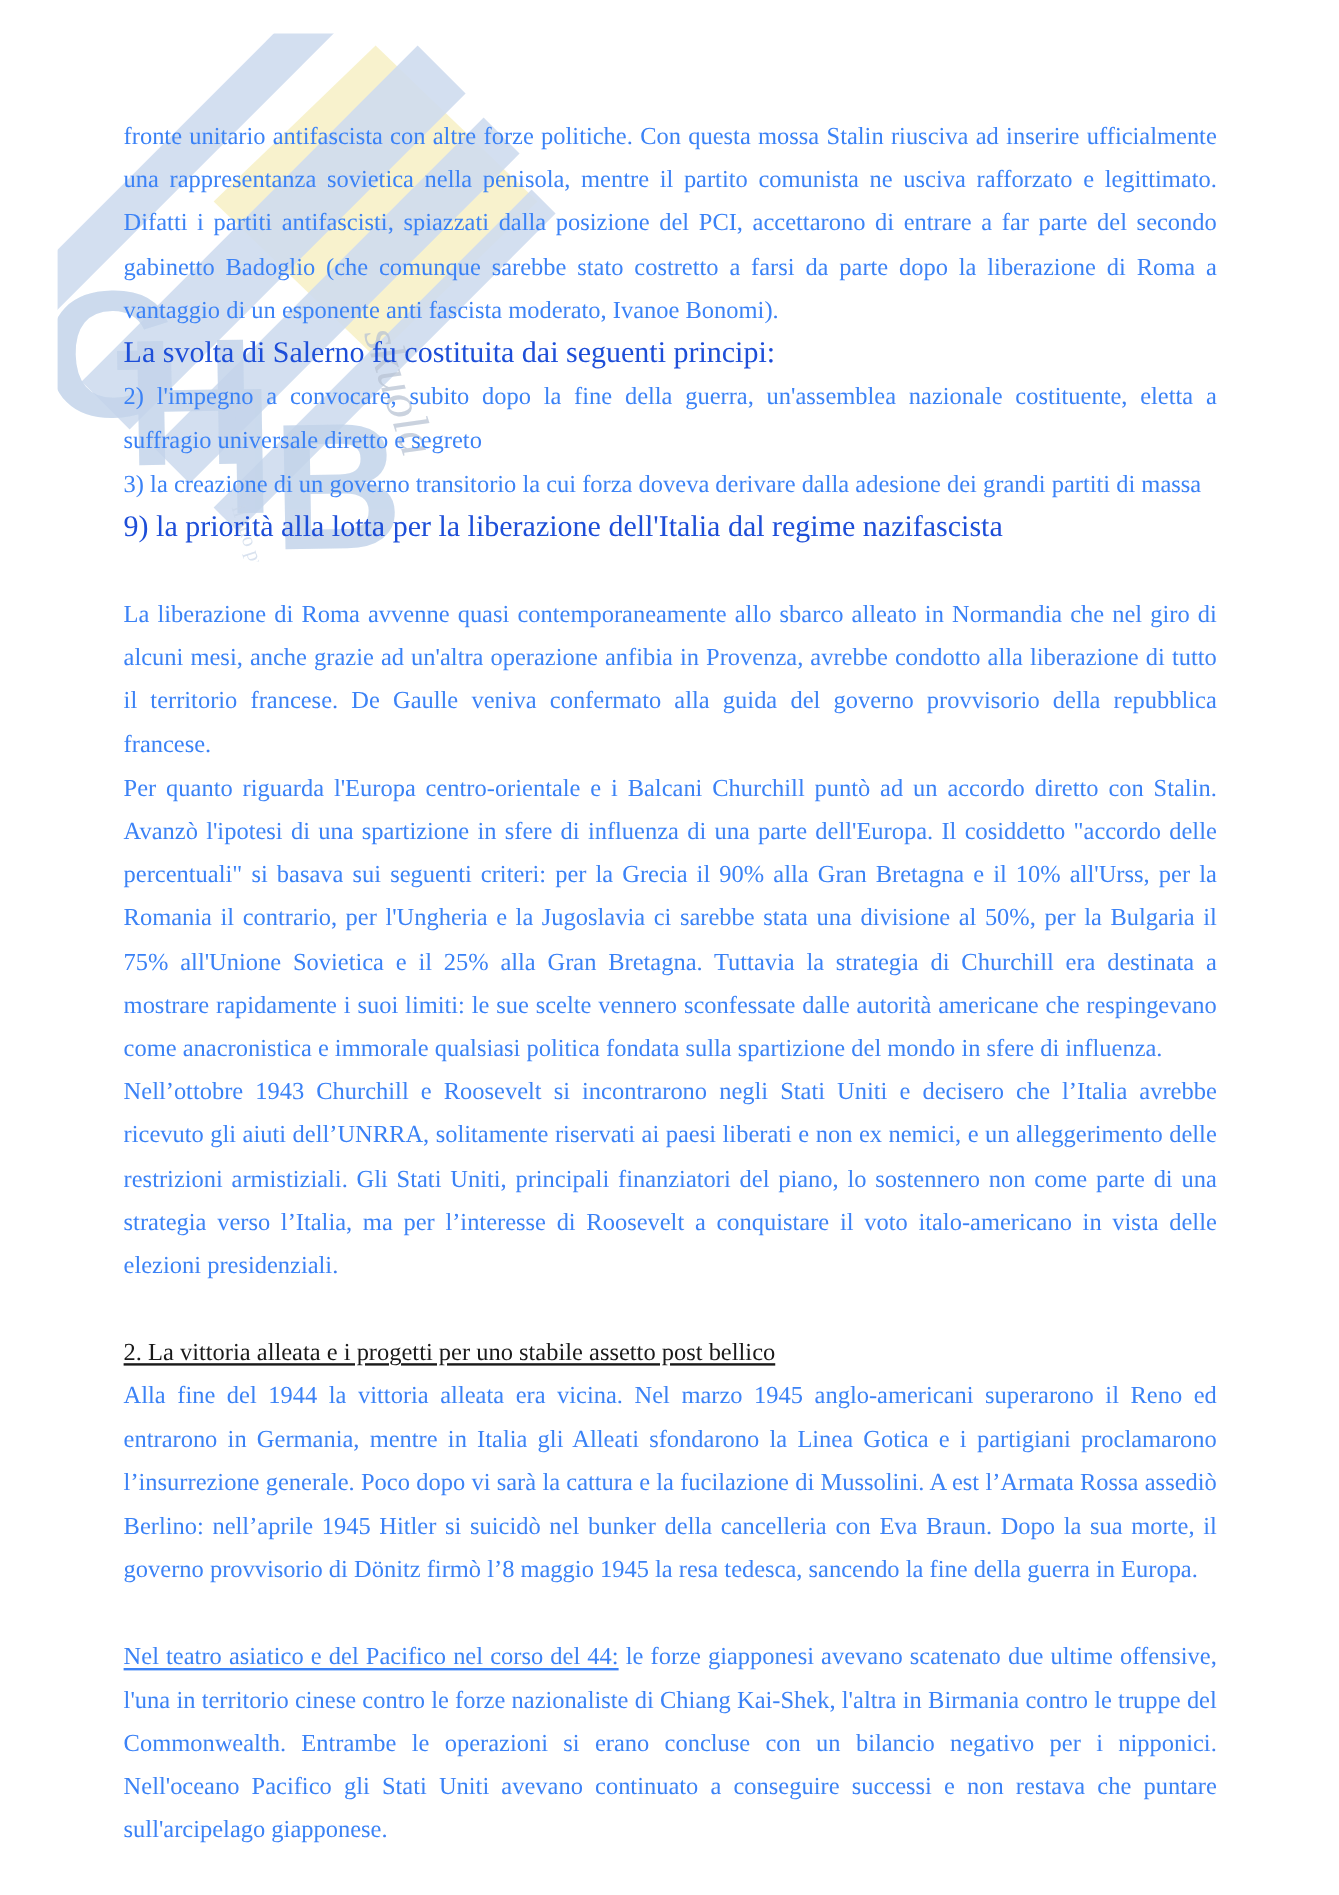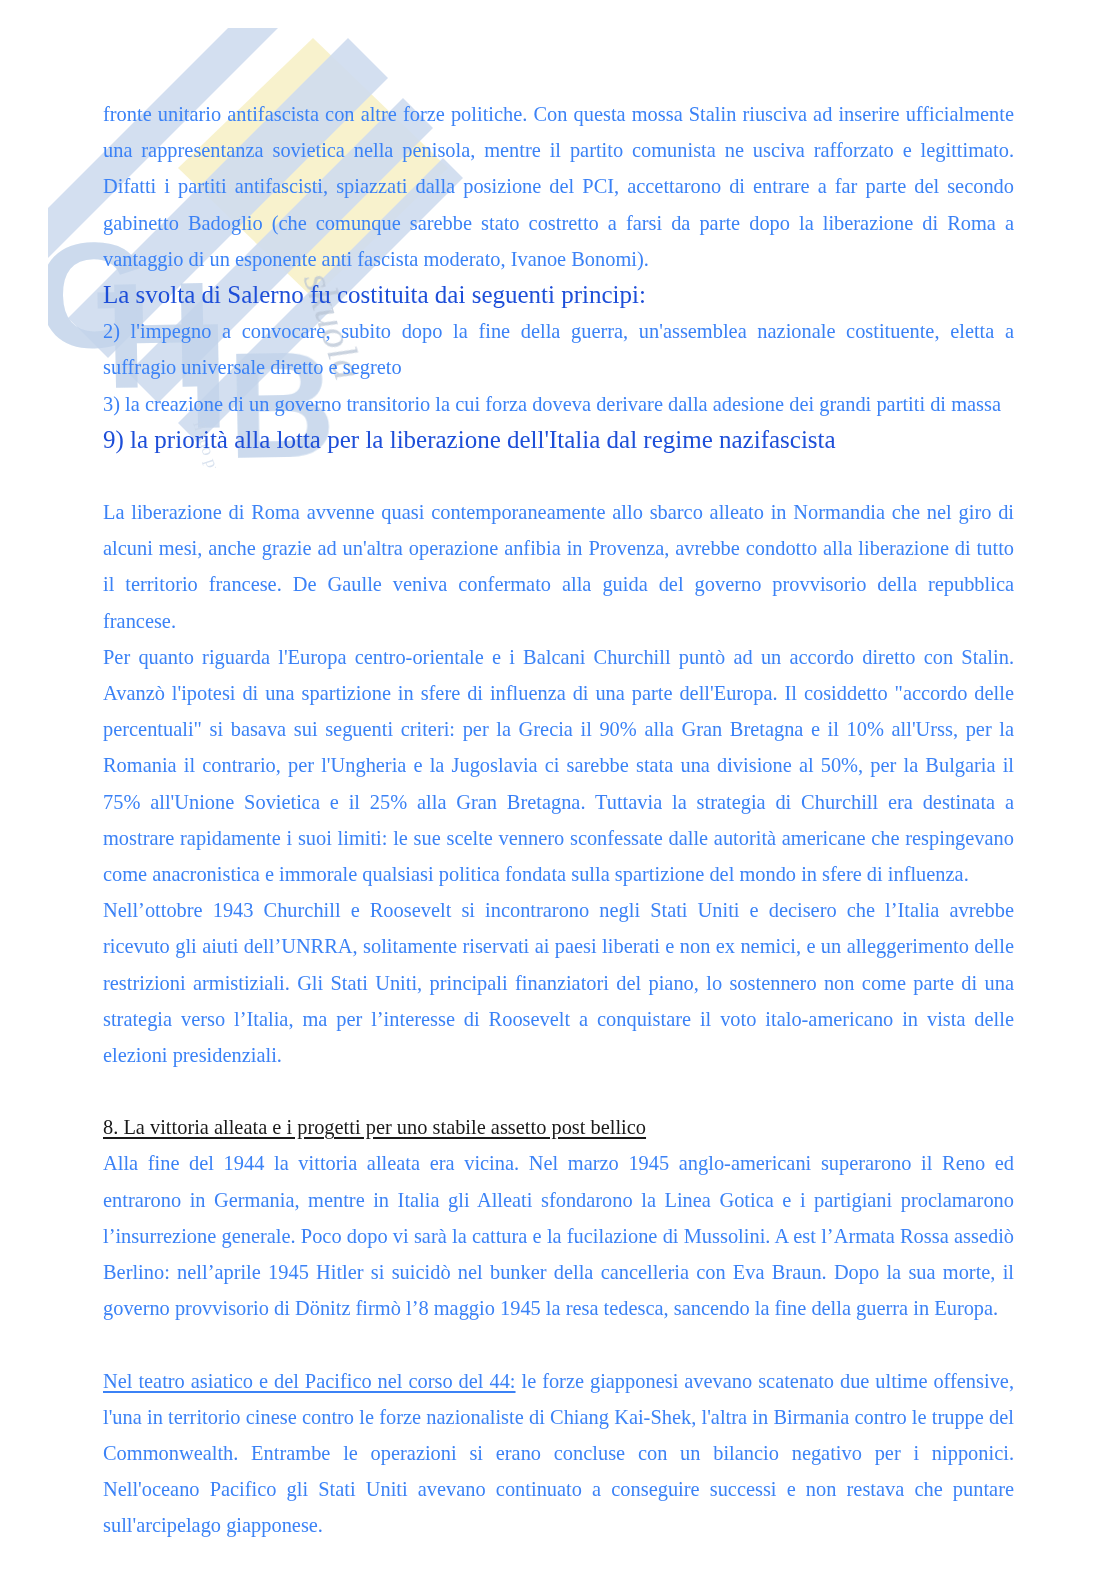--- a/index.html
+++ b/index.html
@@ -122,21 +122,21 @@
     <div class="gap-large"></div>
 
     <p class="para">La liberazione di Roma avvenne quasi contemporaneamente allo sbarco alleato in Normandia che nel giro di alcuni mesi, anche grazie ad un'altra operazione anfibia in Provenza, avrebbe condotto alla liberazione di tutto il territorio francese. De Gaulle veniva confermato alla guida del governo provvisorio della repubblica francese.</p>
 
     <p class="para">Per quanto riguarda l'Europa centro-orientale e i Balcani Churchill puntò ad un accordo diretto con Stalin. Avanzò l'ipotesi di una spartizione in sfere di influenza di una parte dell'Europa. Il cosiddetto "accordo delle percentuali" si basava sui seguenti criteri: per la Grecia il 90% alla Gran Bretagna e il 10% all'Urss, per la Romania il contrario, per l'Ungheria e la Jugoslavia ci sarebbe stata una divisione al 50%, per la Bulgaria il 75% all'Unione Sovietica e il 25% alla Gran Bretagna. Tuttavia la strategia di Churchill era destinata a mostrare rapidamente i suoi limiti: le sue scelte vennero sconfessate dalle autorità americane che respingevano come anacronistica e immorale qualsiasi politica fondata sulla spartizione del mondo in sfere di influenza.</p>
 
     <p class="para">Nell’ottobre 1943 Churchill e Roosevelt si incontrarono negli Stati Uniti e decisero che l’Italia avrebbe ricevuto gli aiuti dell’UNRRA, solitamente riservati ai paesi liberati e non ex nemici, e un alleggerimento delle restrizioni armistiziali. Gli Stati Uniti, principali finanziatori del piano, lo sostennero non come parte di una strategia verso l’Italia, ma per l’interesse di Roosevelt a conquistare il voto italo-americano in vista delle elezioni presidenziali.</p>
 
     <div class="gap-large"></div>
 
-    <p class="heading-ul"><span class="u">8. La vittoria alleata e i progetti per uno stabile assetto post bellico</span></p>
+    <p class="heading-ul"><span class="u">2. La vittoria alleata e i progetti per uno stabile assetto post bellico</span></p>
 
     <p class="para">Alla fine del 1944 la vittoria alleata era vicina. Nel marzo 1945 anglo-americani superarono il Reno ed entrarono in Germania, mentre in Italia gli Alleati sfondarono la Linea Gotica e i partigiani proclamarono l’insurrezione generale. Poco dopo vi sarà  la cattura e la fucilazione di Mussolini. A est l’Armata Rossa assediò Berlino: nell’aprile 1945 Hitler si suicidò nel bunker della cancelleria con Eva Braun. Dopo la sua morte, il governo provvisorio di Dönitz firmò l’8 maggio 1945 la resa tedesca, sancendo la fine della guerra in Europa.</p>
 
     <div class="gap-large"></div>
 
     <p class="para"><span class="inline-u">Nel teatro asiatico e del Pacifico nel corso del 44:</span><span> le forze giapponesi avevano scatenato due ultime offensive, l'una in territorio cinese contro le forze nazionaliste di Chiang Kai-Shek, l'altra in Birmania contro le truppe del Commonwealth. Entrambe le operazioni si erano concluse con un bilancio negativo per i nipponici. Nell'oceano Pacifico gli Stati Uniti avevano continuato a conseguire successi e non restava che puntare sull'arcipelago giapponese.</span></p>
 
   </div>
 
 </div>

